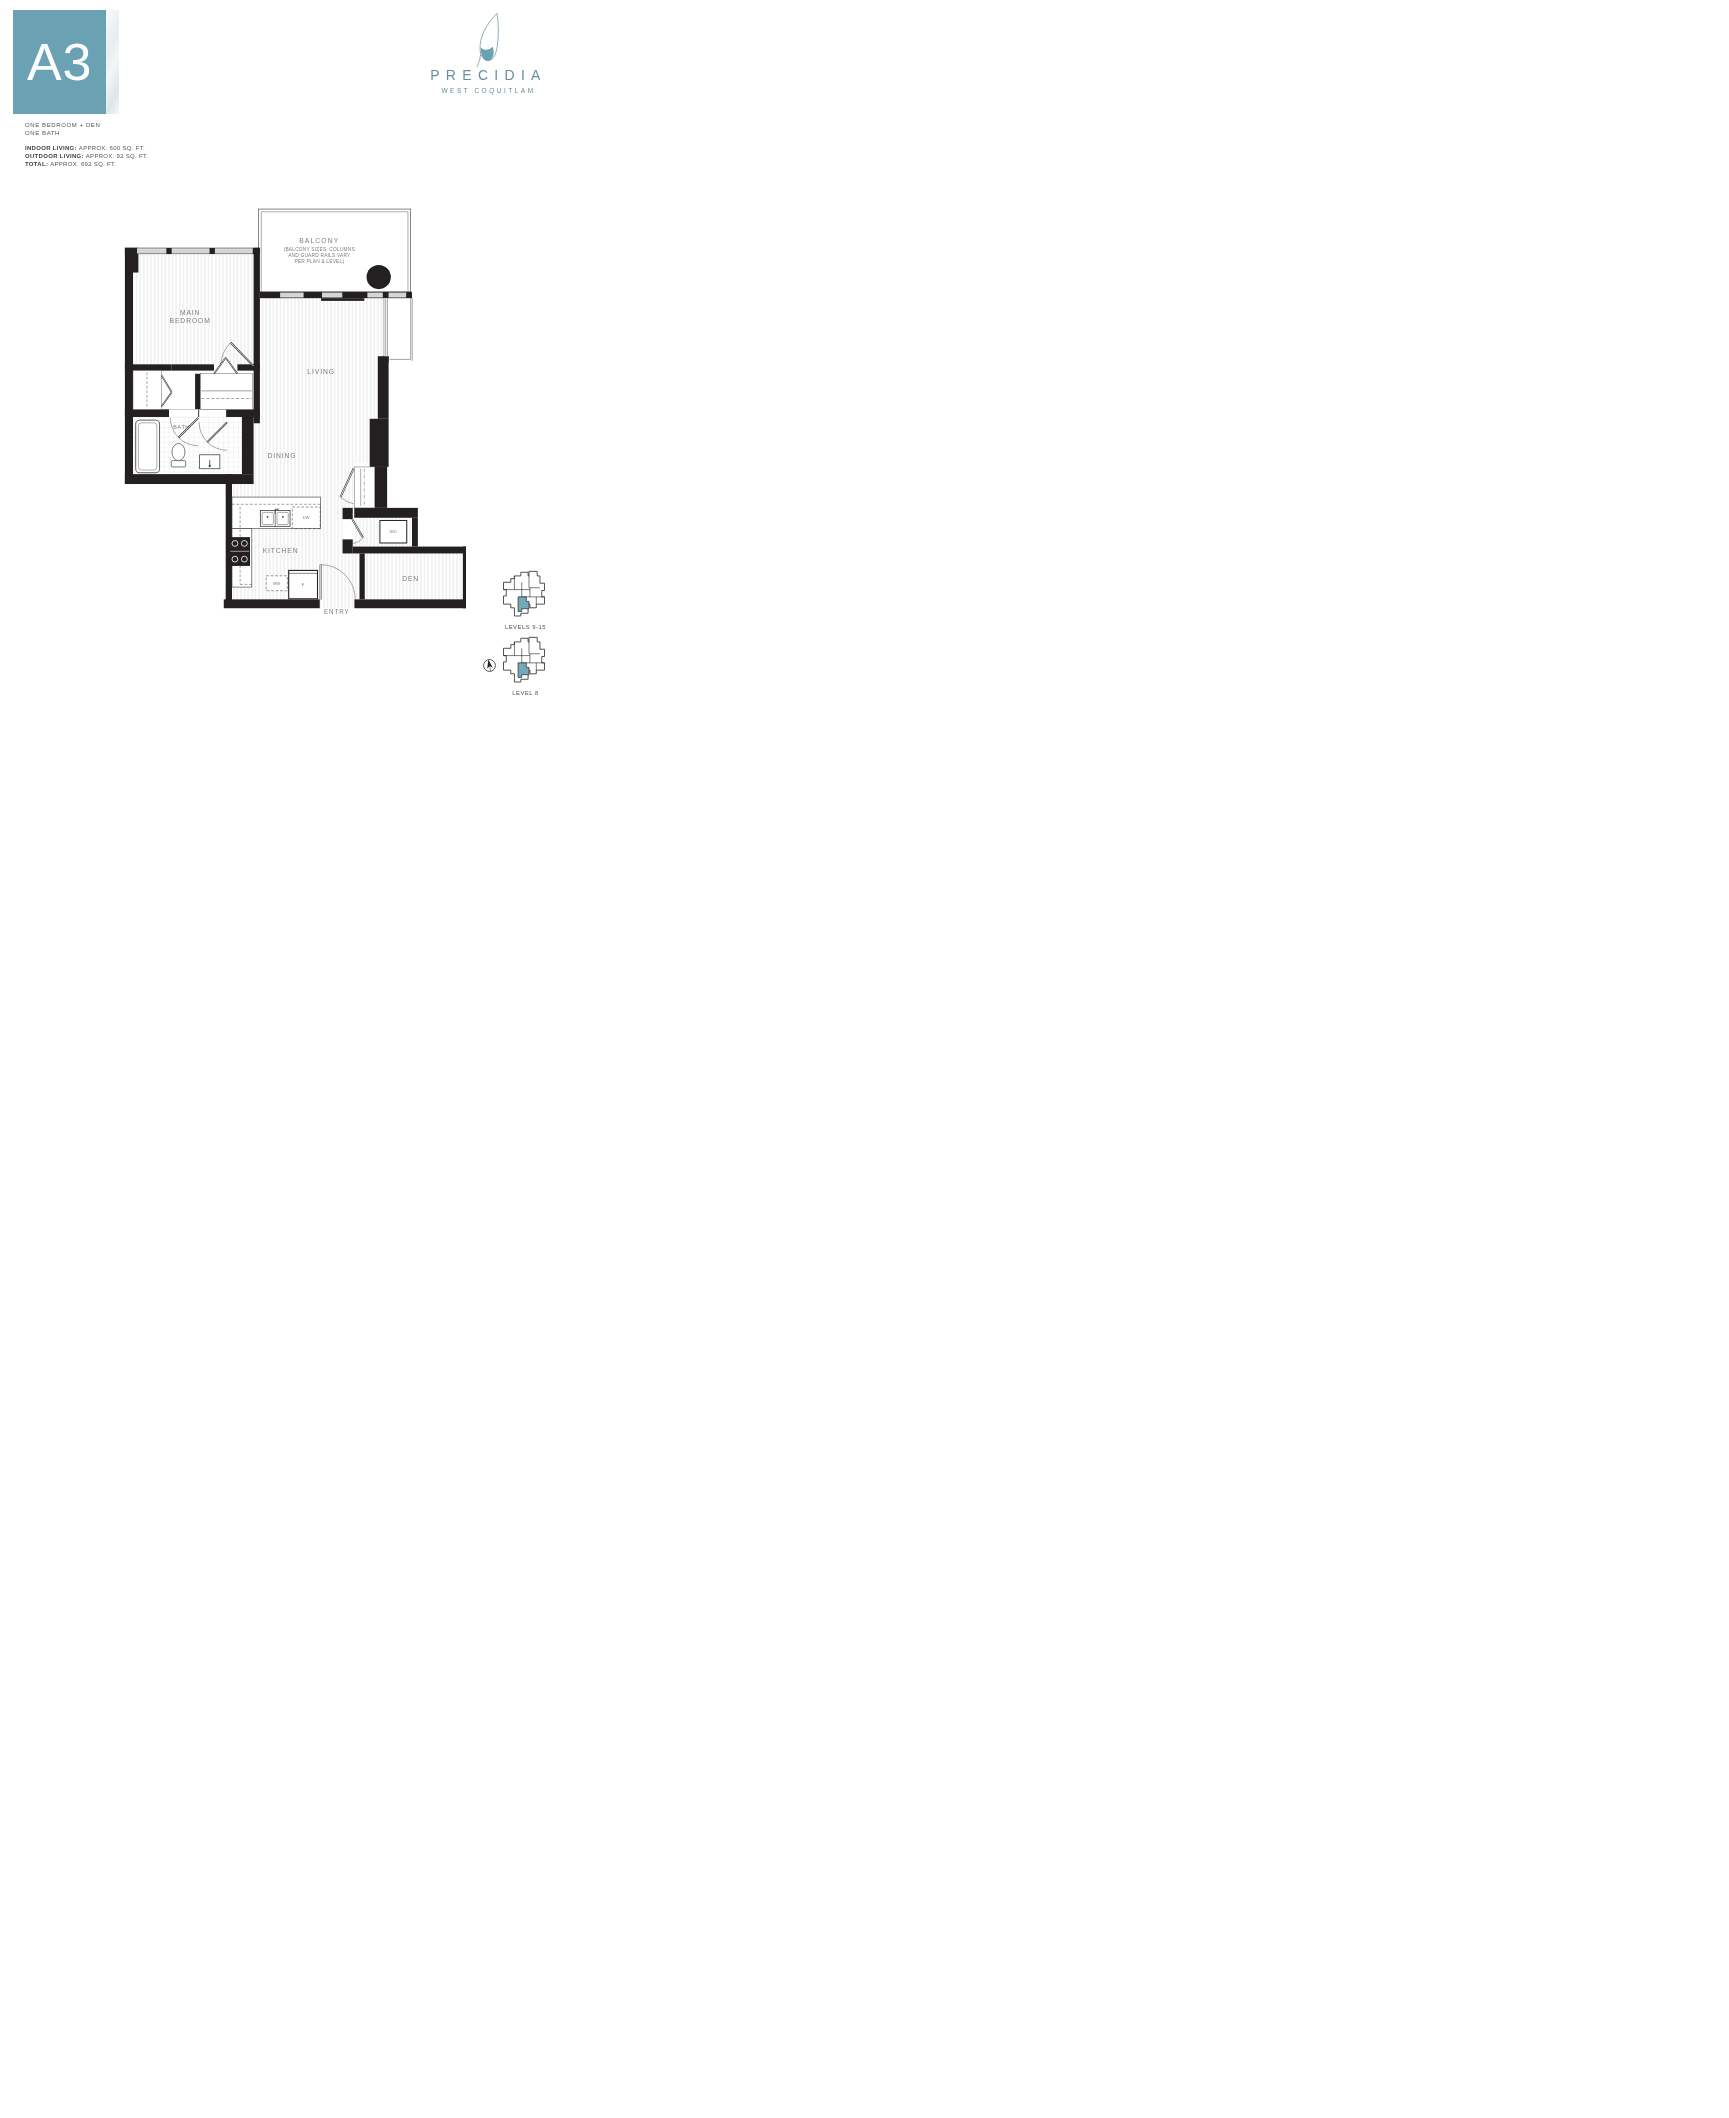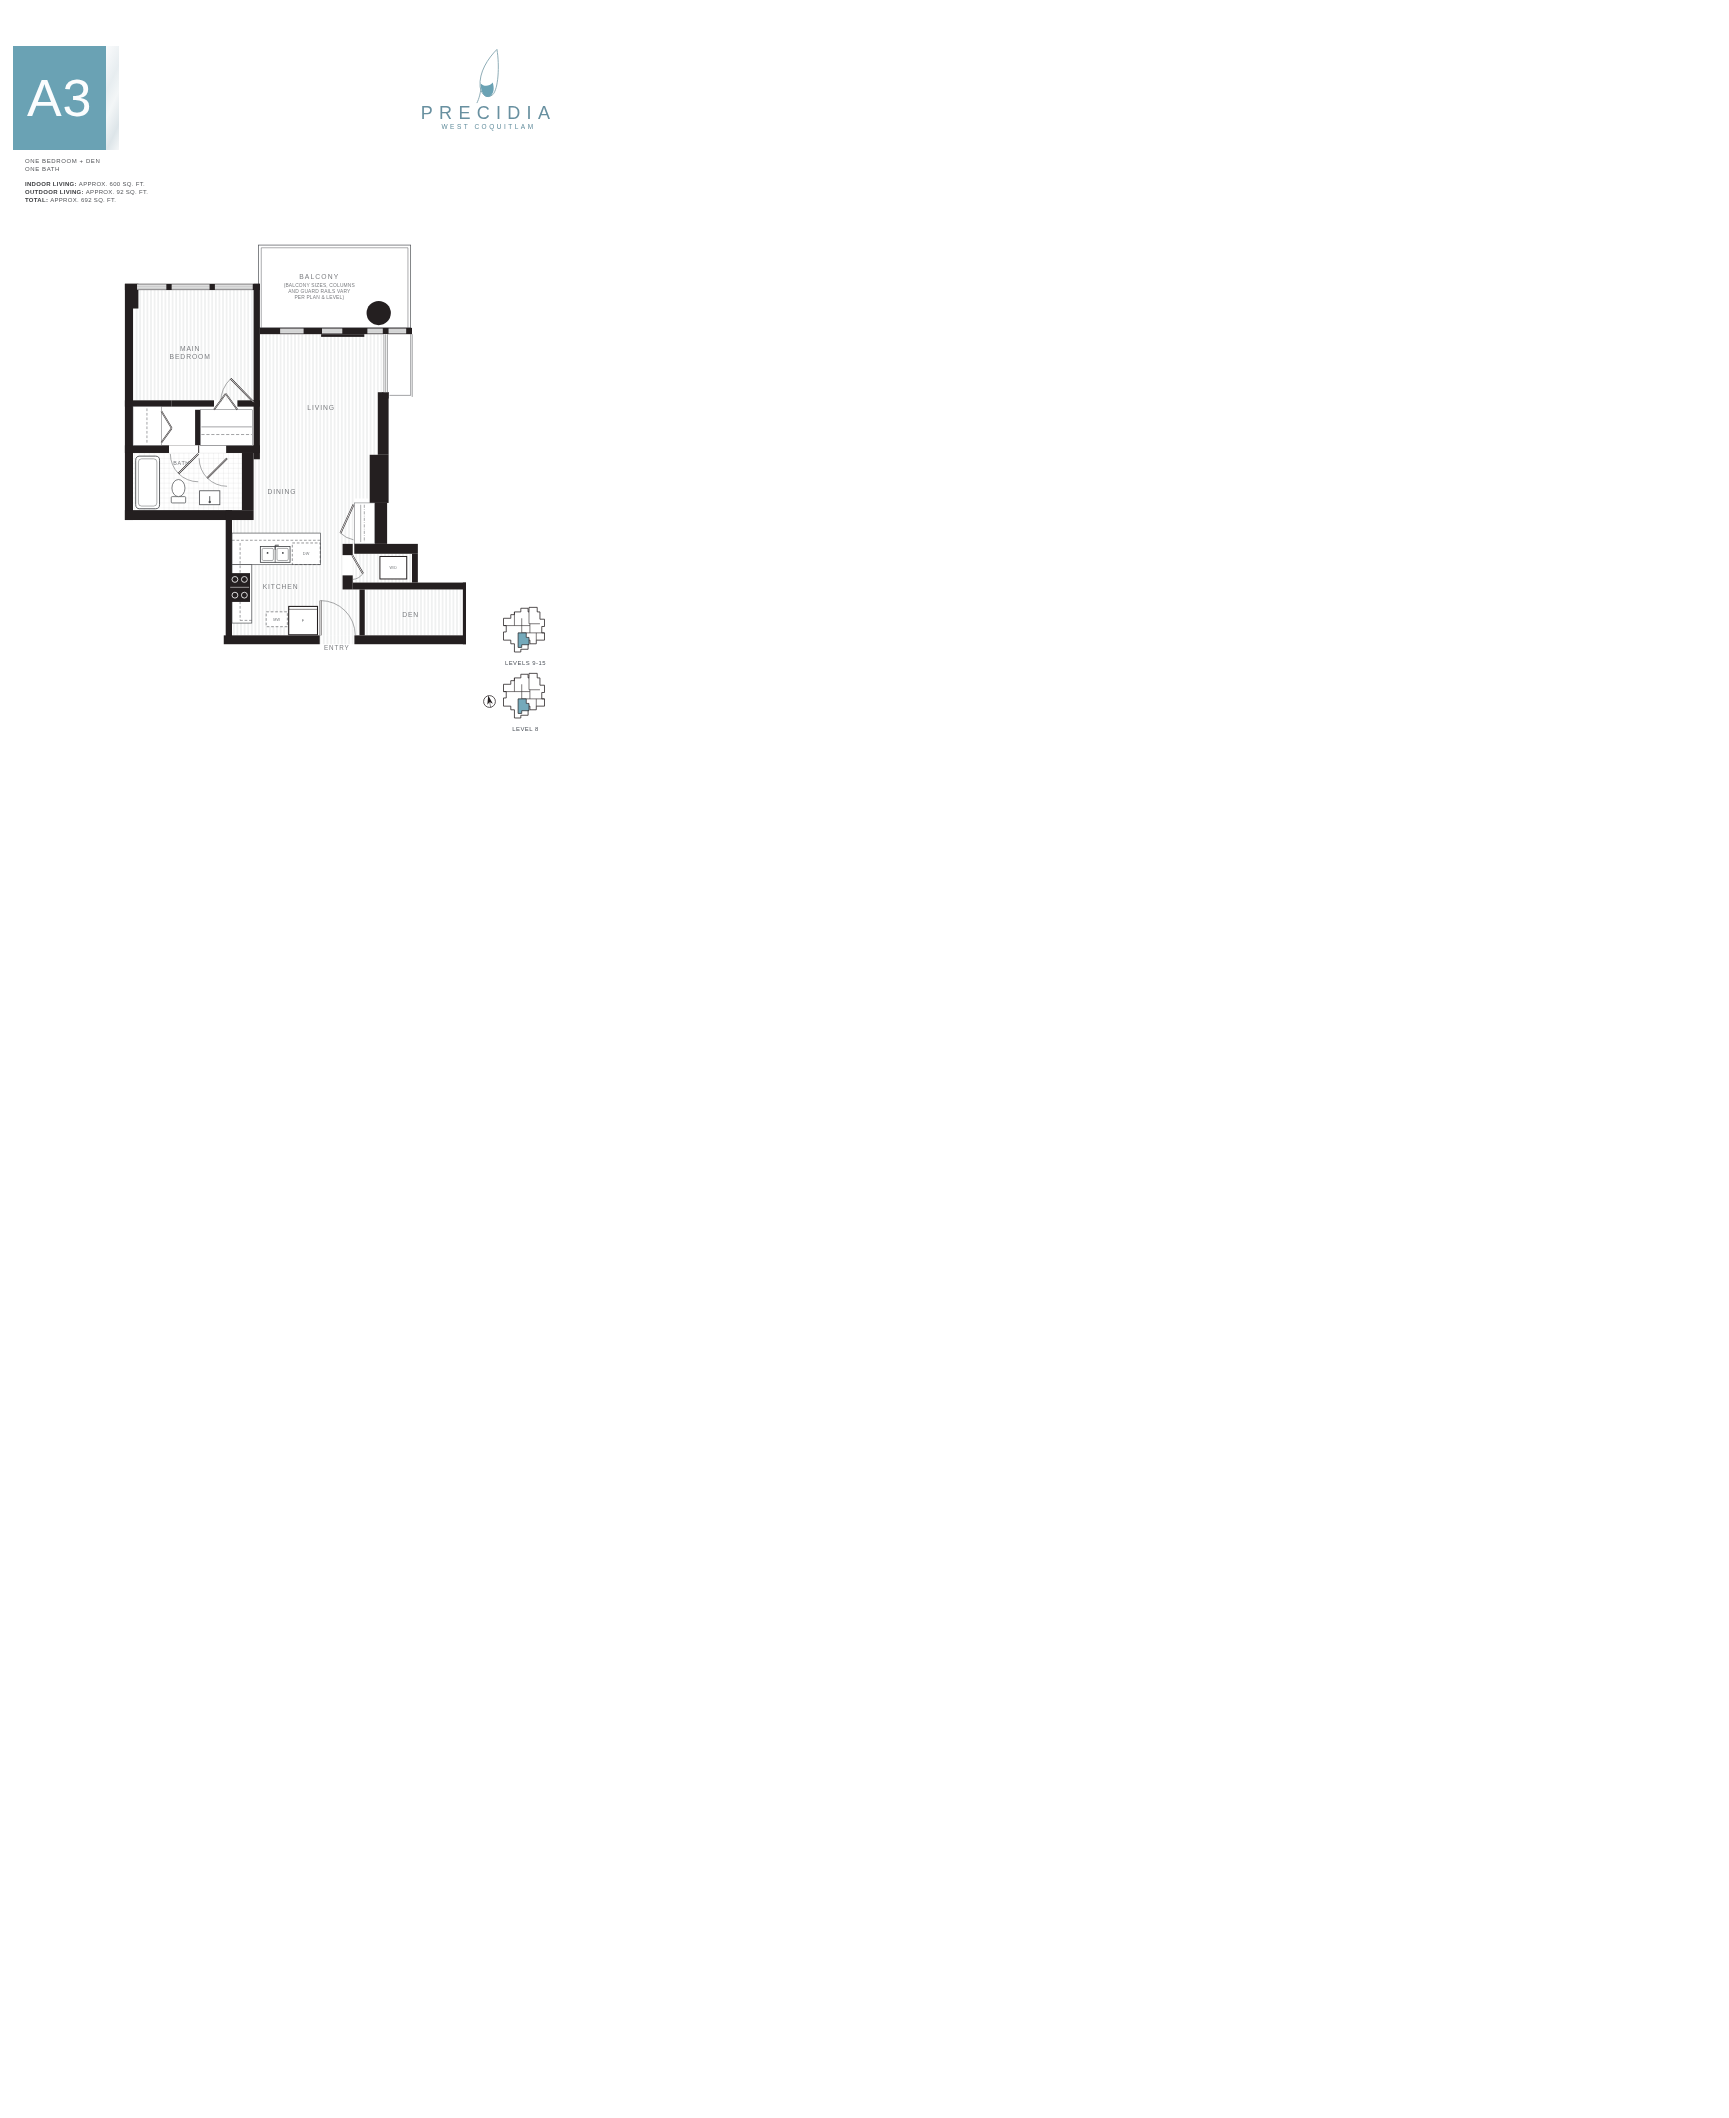--- a/index.html
+++ b/index.html
@@ -1,31 +1,31 @@
 <!DOCTYPE html>
 <html style="font-size:7.2px"><head>
 <meta charset="utf-8">
 <style>
   html,body{margin:0;padding:0;background:#fff;}
   .page{position:relative;width:576px;height:706px;background:#ffffff;
-        font-family:"Liberation Sans",sans-serif;overflow:hidden;margin-top:36px;}
+        font-family:"Liberation Sans",sans-serif;overflow:hidden;}
   .abs{position:absolute;}
 
   
   .plan-badge{left:12.6px;top:10px;width:94px;height:104px;background:#6aa2b4;
               display:flex;align-items:center;justify-content:center;}
   .plan-badge span{color:#fbfdfe;font-size:52px;line-height:1;letter-spacing:0.9px;}
   .badge-art{left:106px;top:10px;width:12.6px;height:104px;
              background:linear-gradient(115deg,#fafbfc 0%,#e7edf0 35%,#f3f6f7 55%,#dde5e9 80%,#f5f7f8 100%);}
   .type-line{left:25px;font-size:6px;letter-spacing:0.6px;color:#54565a;}
   .stat-line{left:25px;font-size:6px;letter-spacing:0.3px;color:#55575b;white-space:nowrap;}
   .stat-line b{color:#3f4043;font-weight:bold;letter-spacing:0.3px;}
 
   
-  .brand-name{left:387px;top:67px;width:203px;text-align:center;font-size:18px;
+  .brand-name{left:387px;top:67px;width:203px;text-align:center;font-size:14px;
               letter-spacing:6.3px;color:#6890a0;}
   .brand-loc{left:387px;top:87px;width:203px;text-align:center;font-size:6.5px;
              letter-spacing:2.5px;color:#5f8b9b;}
 
   
   .kp-label{width:77px;text-align:center;font-size:5.9px;letter-spacing:0.5px;color:#4e545c;}
 
   svg text{font-family:"Liberation Sans",sans-serif;}
 </style>
 </head>

